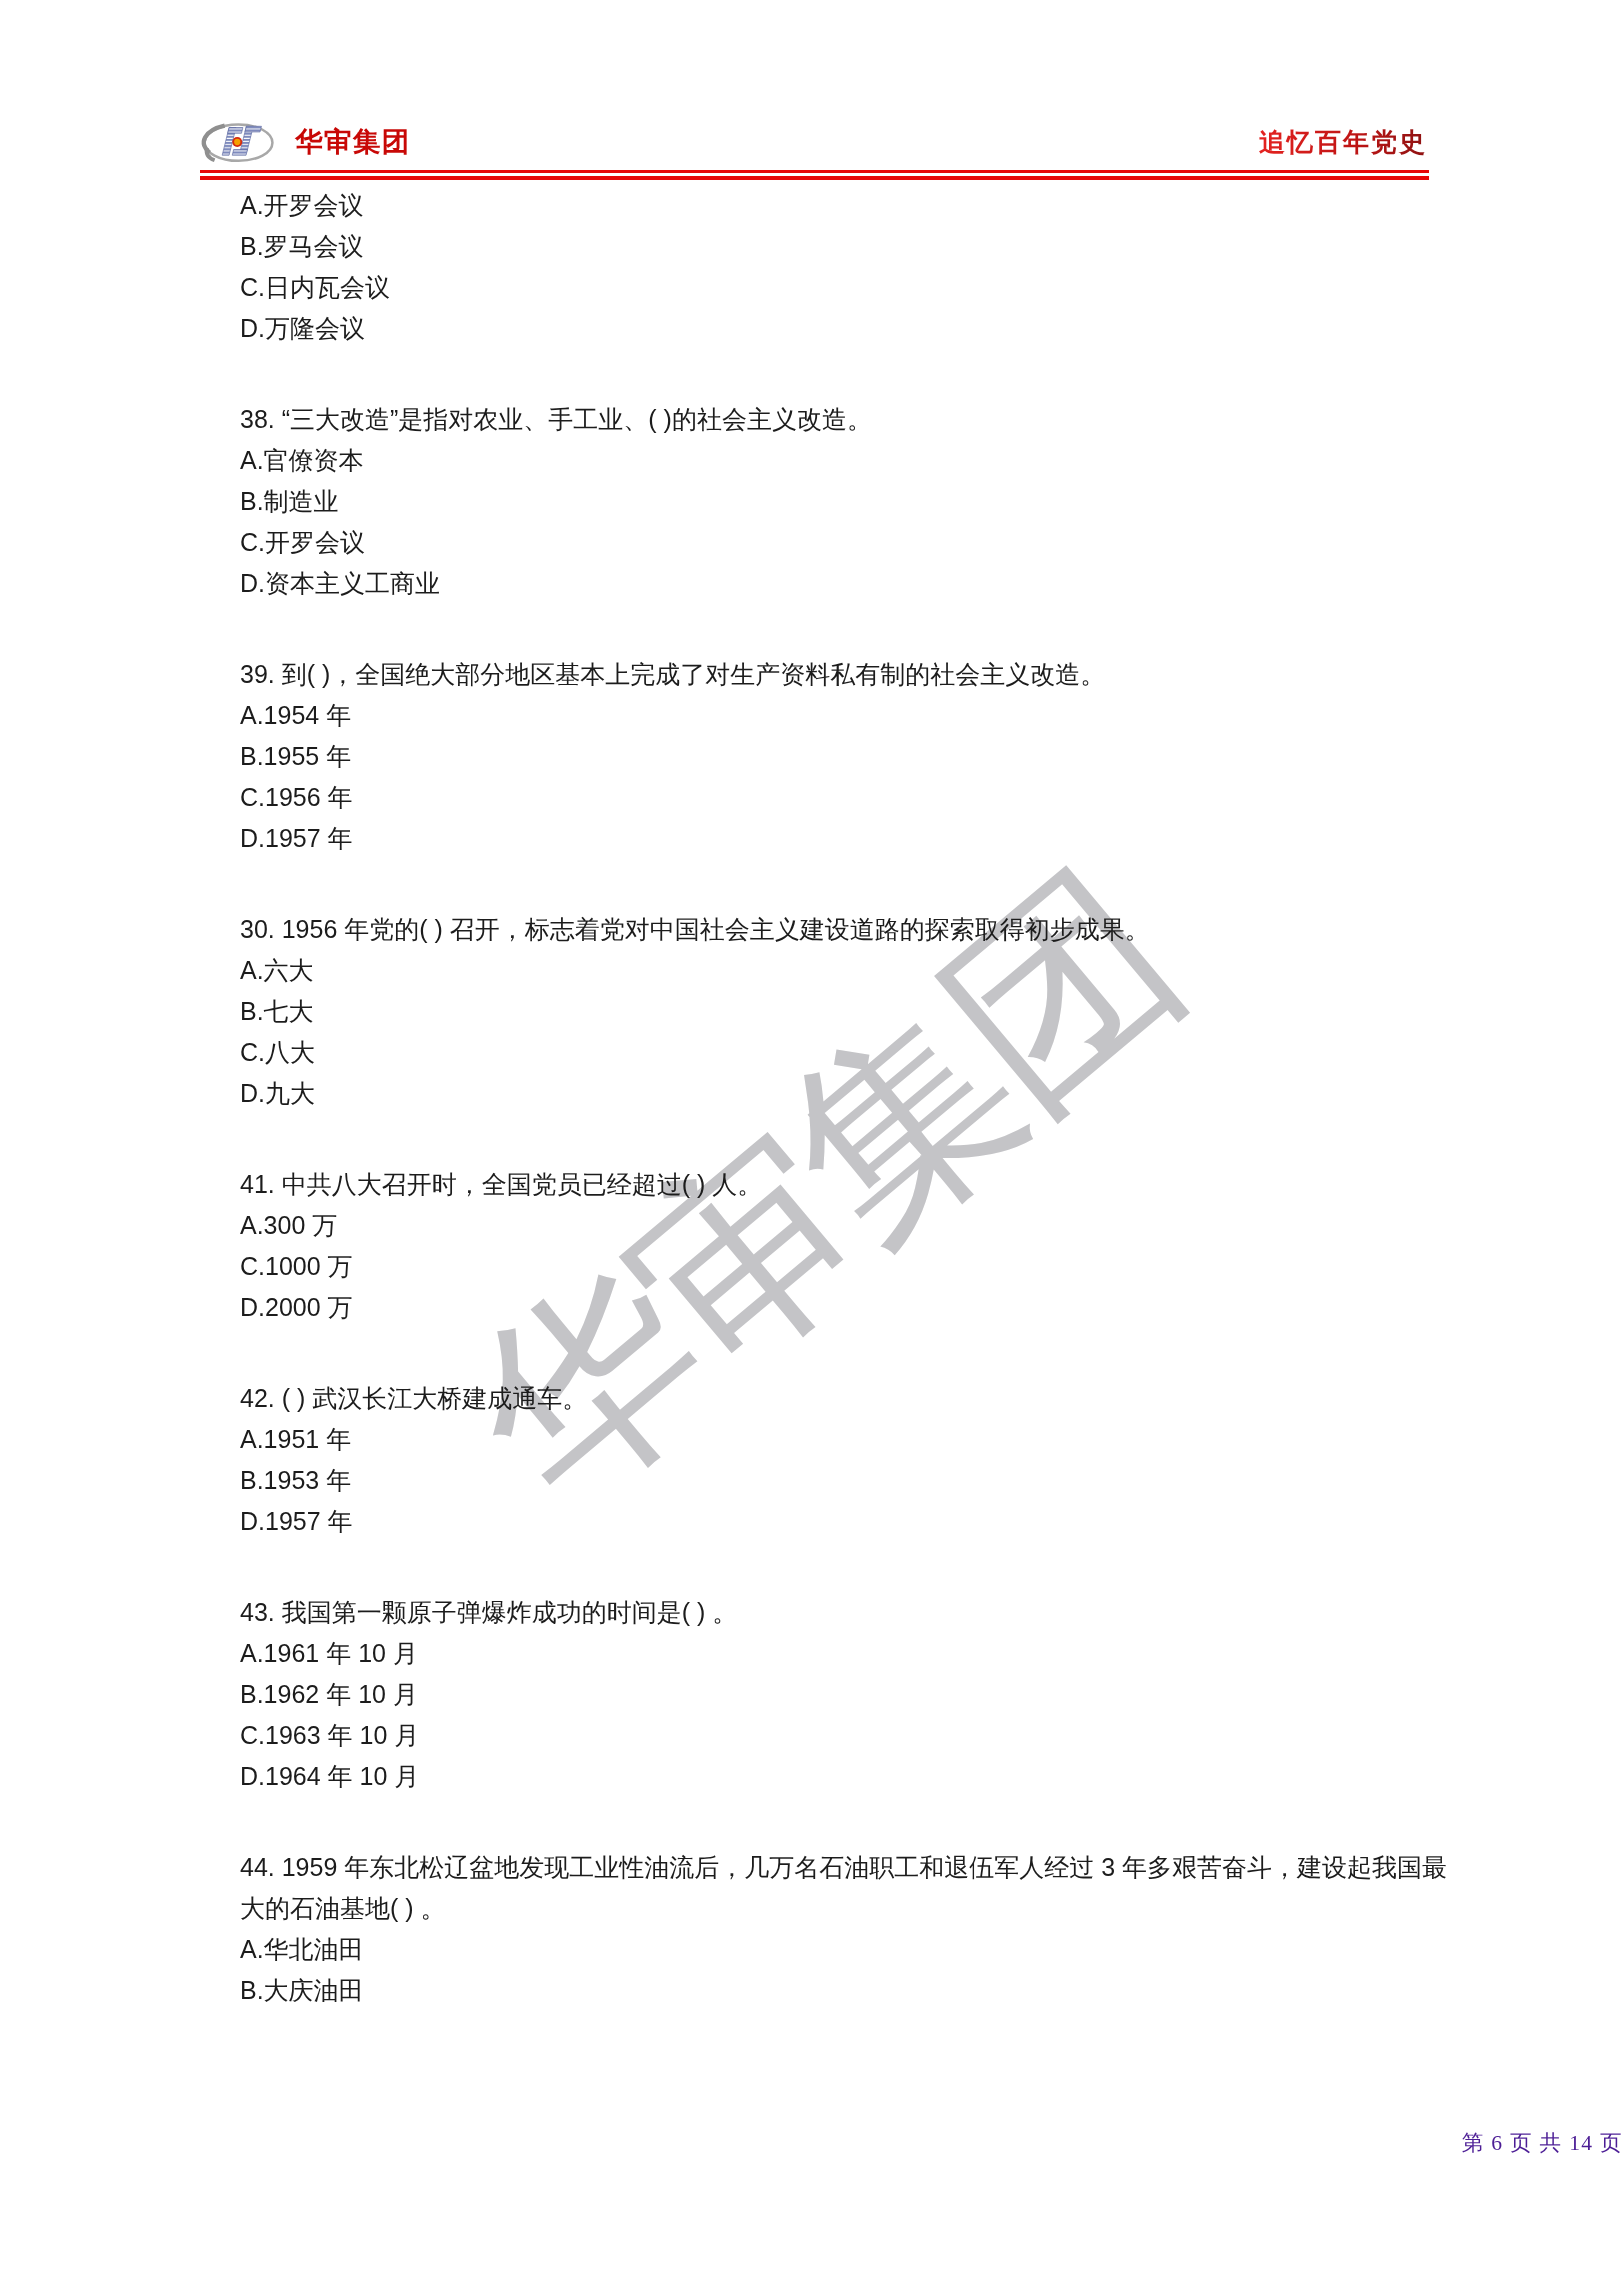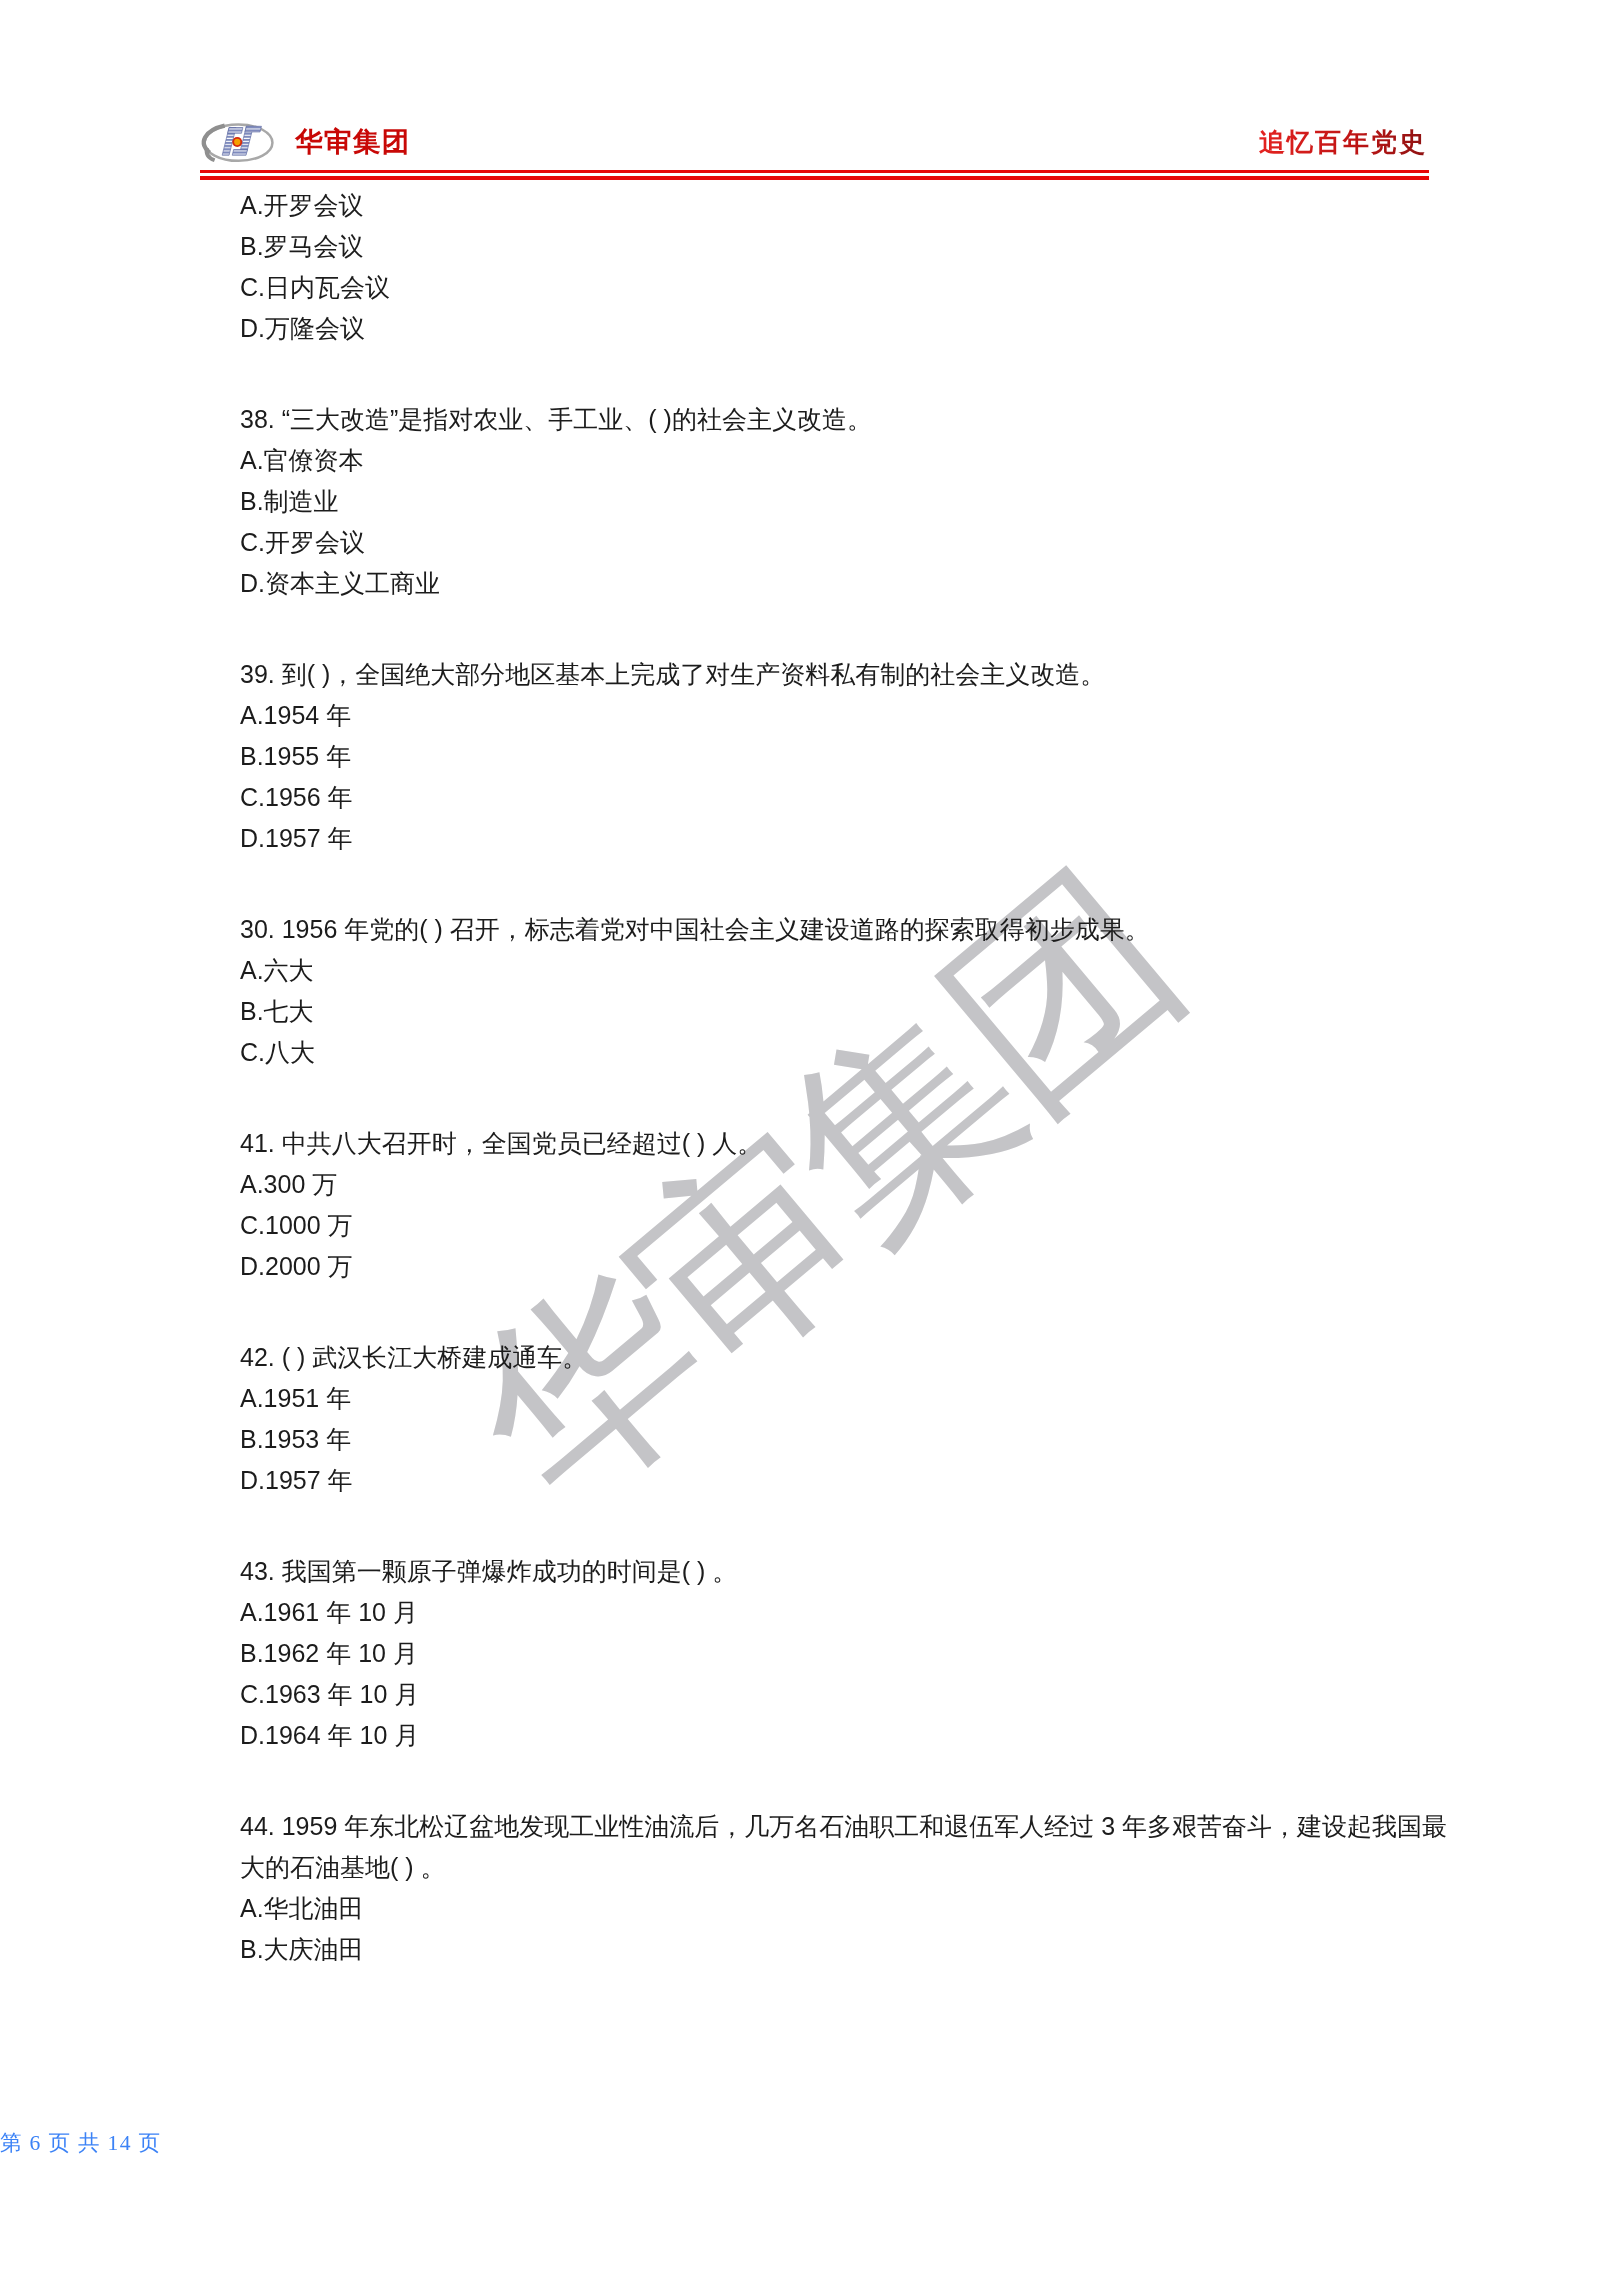--- a/index.html
+++ b/index.html
@@ -53,23 +53,23 @@
     z-index:1;
     font-size:25px;line-height:41px;margin-left:40px;
   }
   .content p{margin:0;}
   .q-text{margin-top:50px !important;}
   .question:first-child .q-text{margin-top:0 !important;}
 
   
   .footer{
     position:absolute;top:2128px;left:0;width:100%;
-    text-align:left;
+    text-align:right;
     font-family:"Liberation Serif","DejaVu Serif",serif;
-    font-size:21.6px;color:#3b82f6;letter-spacing:1.3px;
+    font-size:21.6px;color:#4c1d95;letter-spacing:1.3px;
     z-index:1;
   }
 </style>
 </head>
 <body>
 
 <div class="page">
 
   <div class="watermark">华审集团</div>
 
@@ -124,20 +124,21 @@
         <p class="option">A.1954 年</p>
         <p class="option">B.1955 年</p>
         <p class="option">C.1956 年</p>
         <p class="option">D.1957 年</p>
       </section>
       <section class="question">
         <p class="q-text">30. 1956 年党的(  ) 召开，标志着党对中国社会主义建设道路的探索取得初步成果。</p>
         <p class="option">A.六大</p>
         <p class="option">B.七大</p>
         <p class="option">C.八大</p>
+        <p class="option">D.九大</p>
       </section>
       <section class="question">
         <p class="q-text">41. 中共八大召开时，全国党员已经超过(  ) 人。</p>
         <p class="option">A.300 万</p>
         <p class="option">C.1000 万</p>
         <p class="option">D.2000 万</p>
       </section>
       <section class="question">
         <p class="q-text">42. (  ) 武汉长江大桥建成通车。</p>
         <p class="option">A.1951 年</p>

